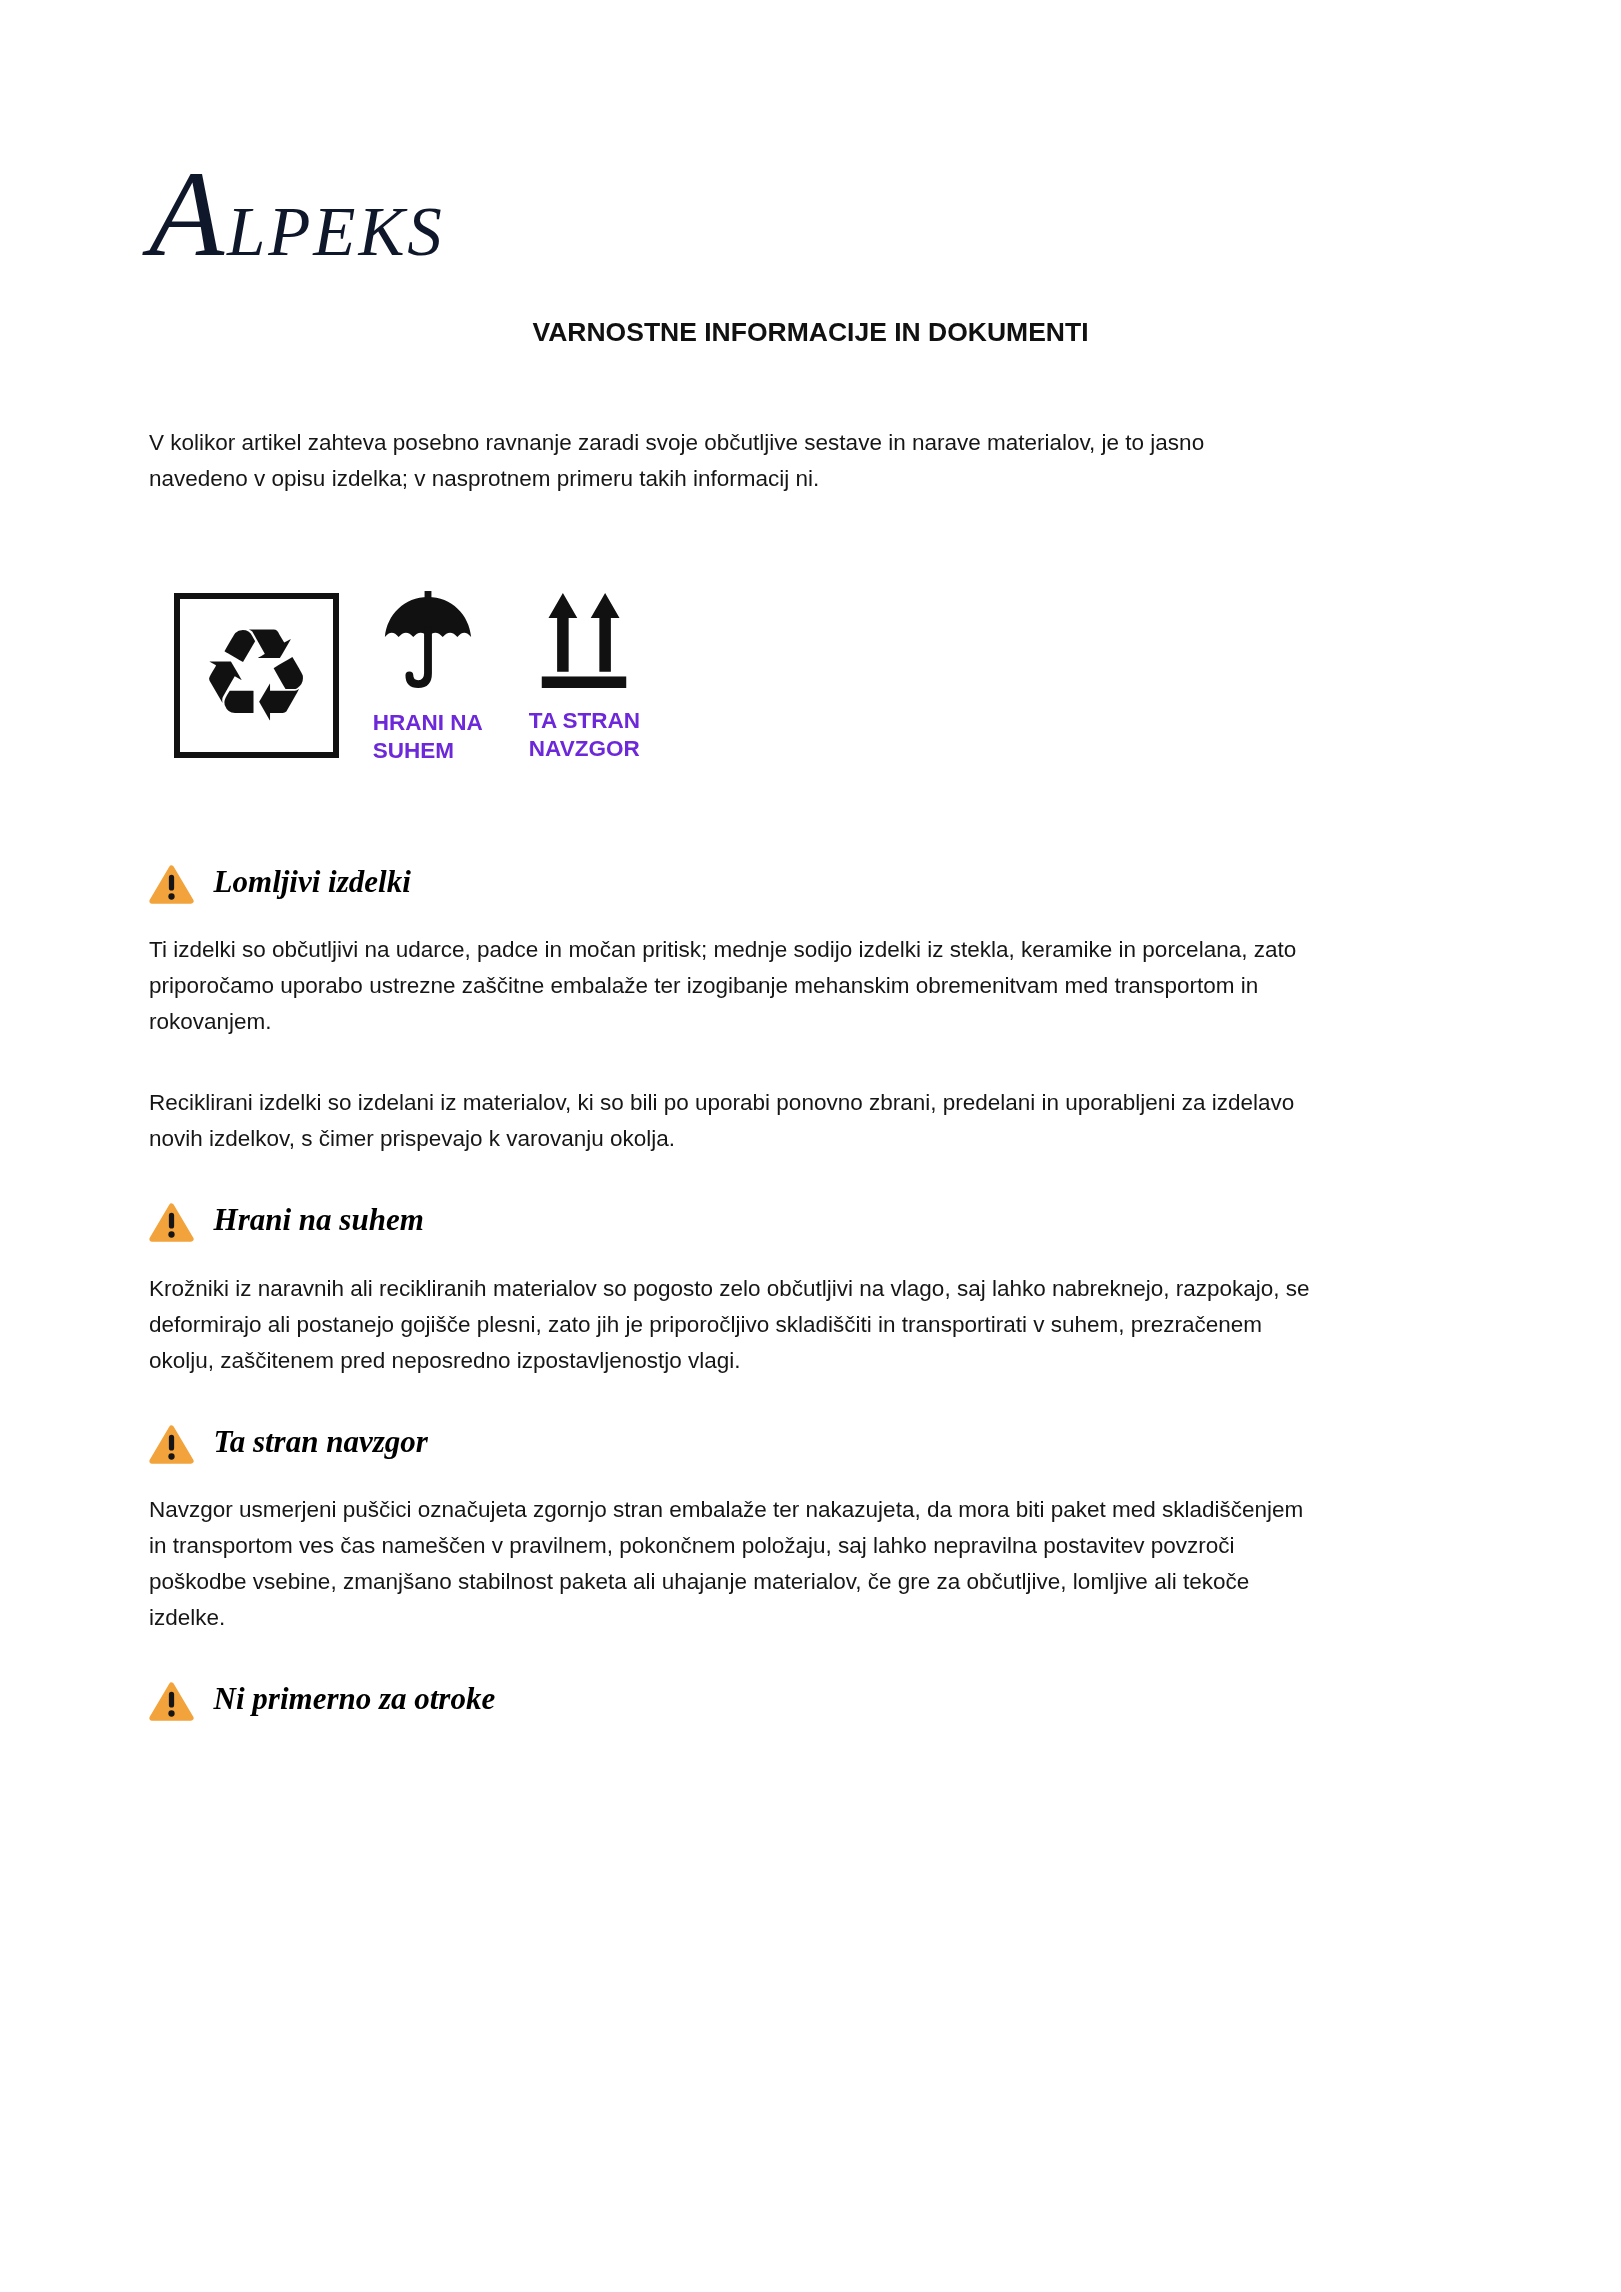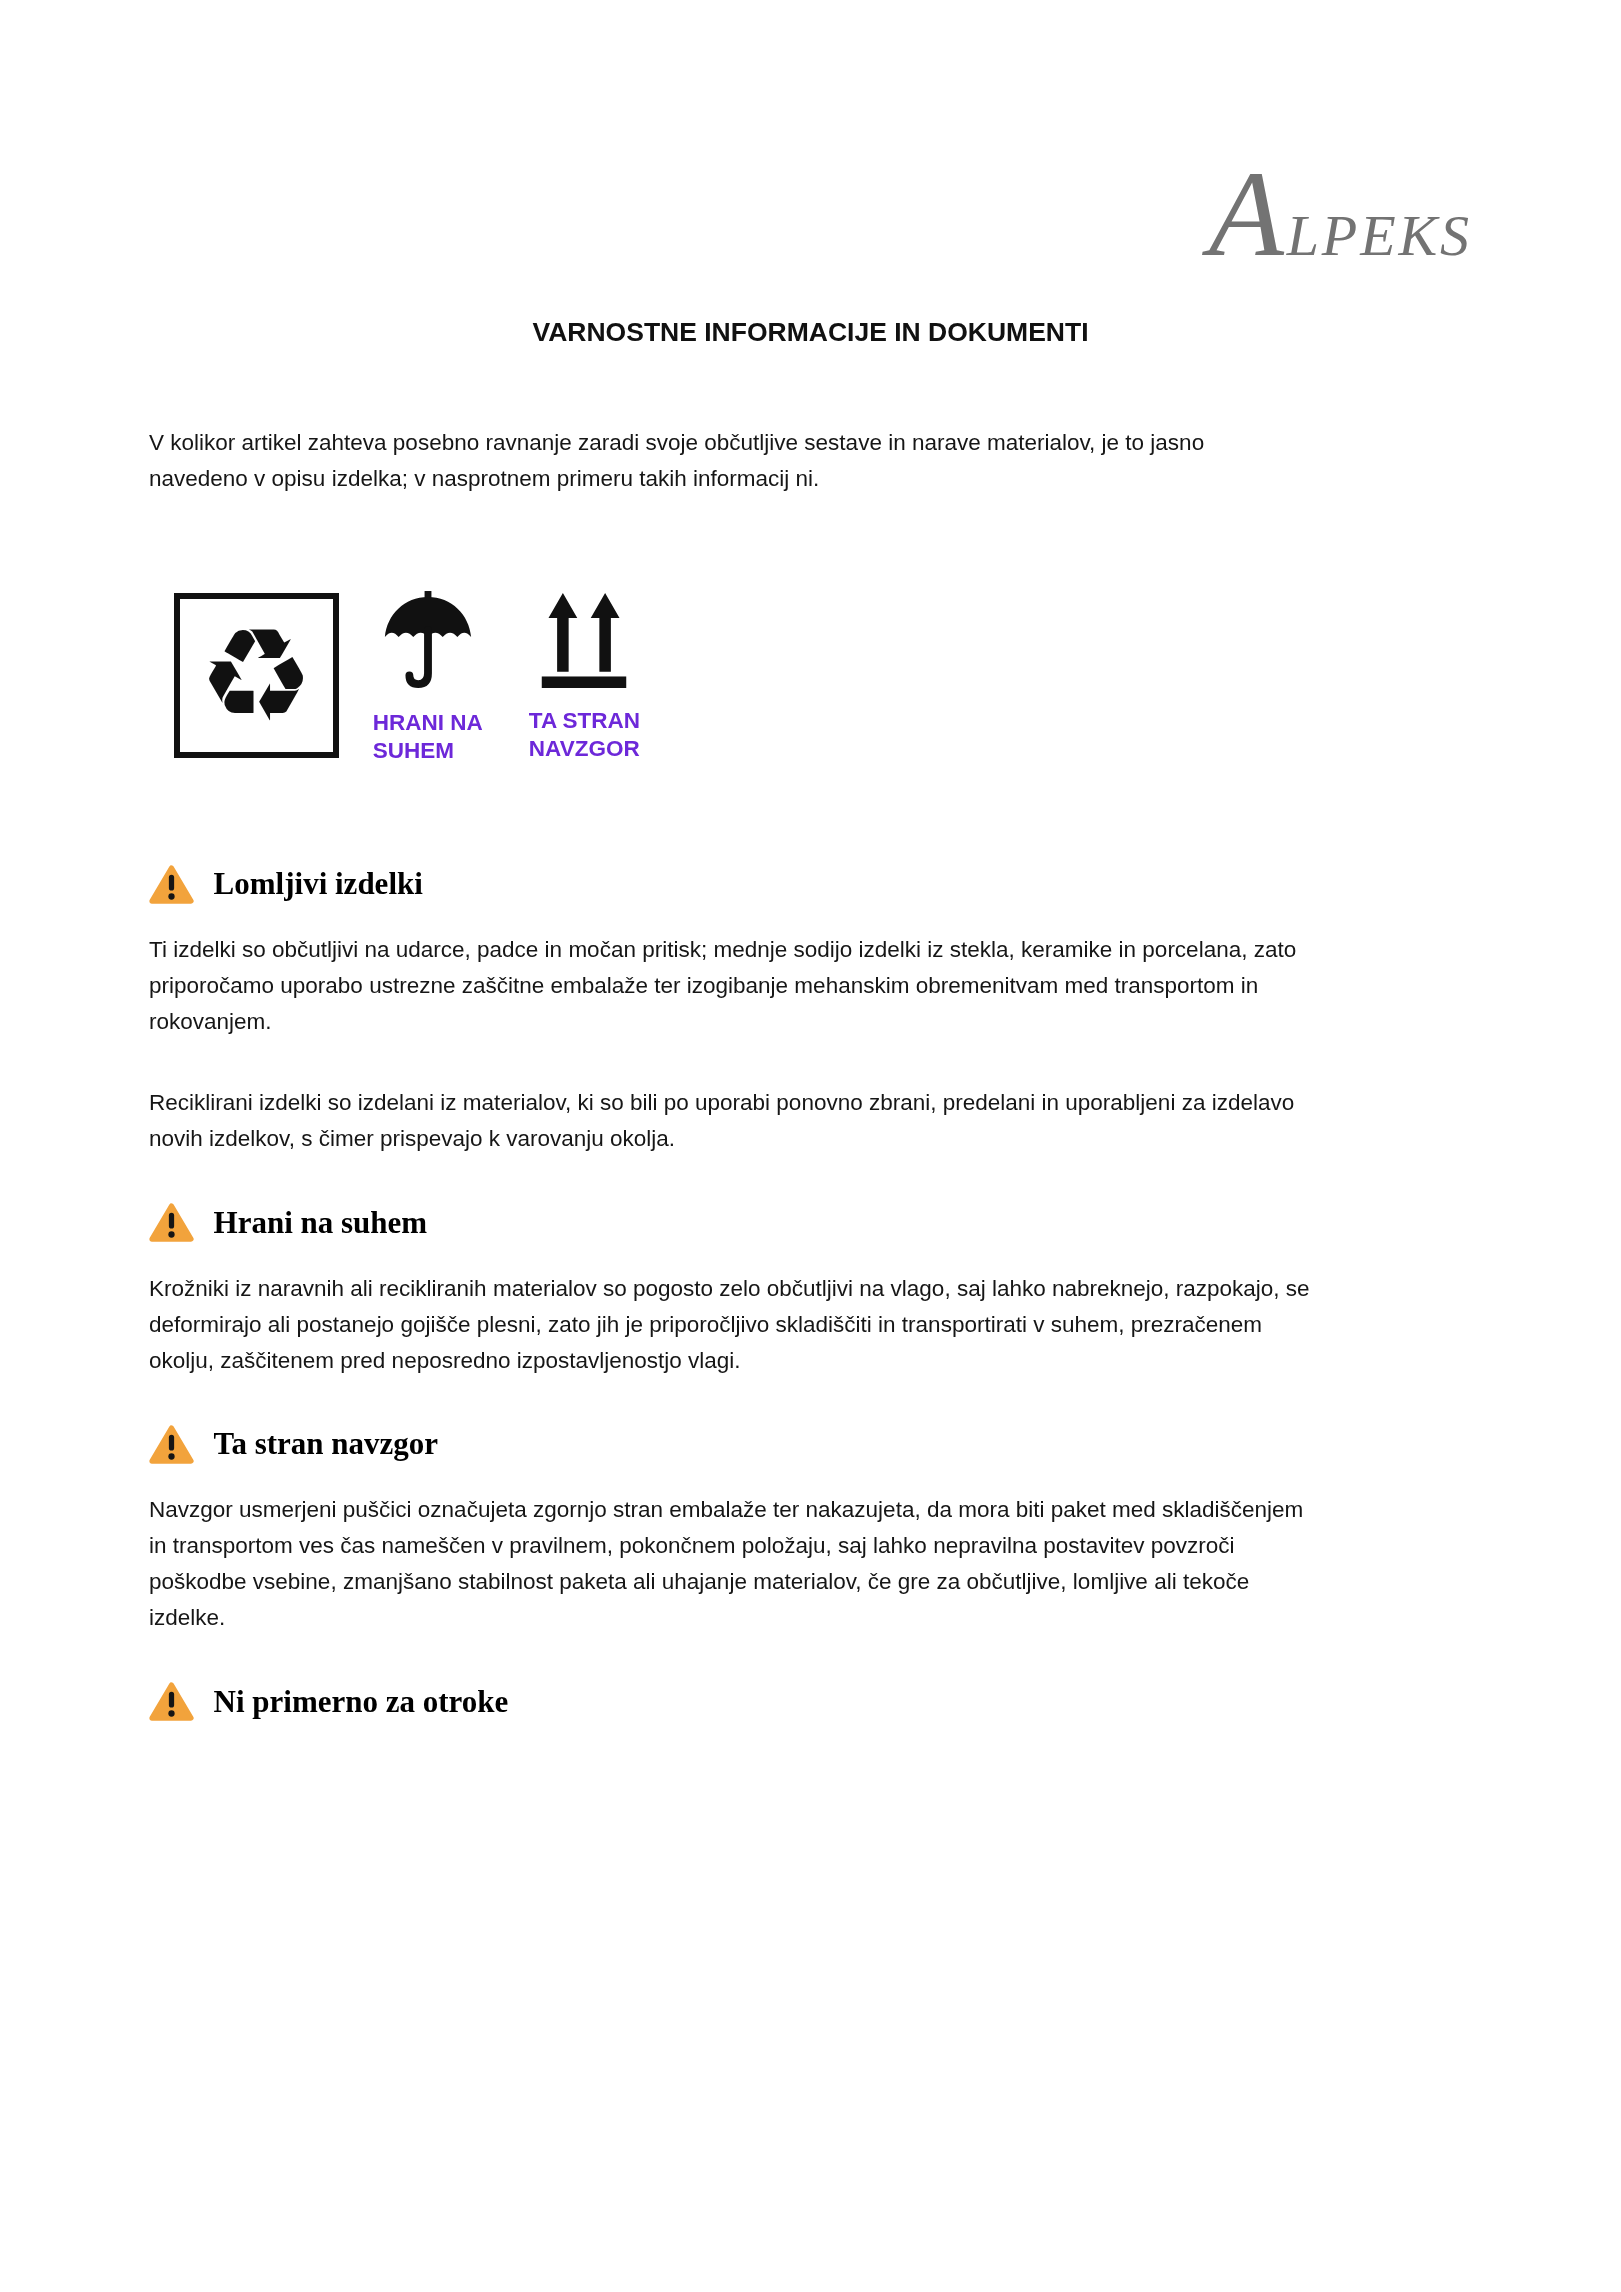--- a/index.html
+++ b/index.html
@@ -8,25 +8,25 @@
     width: 1621px;
     min-height: 2293px;
     background: #ffffff;
     padding: 143px 149px 78px 149px;
     font-family: "Liberation Sans", sans-serif;
     color: #161616;
   }
 
   
   .logo {
-    text-align: right;
+    text-align: left;
     font-family: "Liberation Serif", serif;
     font-style: italic;
-    color: #737373;
-    font-size: 58px;
+    color: #0f172a;
+    font-size: 69px;
     line-height: 1.15;
     letter-spacing: 2.9px;
   }
   .logo::first-letter { font-size: 123px; }
 
   
   .doc-title {
     text-align: center;
     font-size: 26.5px;
     font-weight: bold;
@@ -73,21 +73,21 @@
   .recycle-glyph {
     font-family: "DejaVu Sans", sans-serif;
     font-size: 129px;
     line-height: 1;
     color: #111;
   }
 
   
   .section { margin-top: 45px; }
   .section.first { margin-top: 100px; }
-  .section-heading { display: flex; align-items: center; gap: 19.6px; }
+  .section-heading { display: flex; align-items: flex-start; gap: 19.6px; font-style: italic; }
   .section-title {
     font-family: "Liberation Serif", serif;
     font-weight: bold;
     font-size: 31px;
     color: #000;
   }
   .section-body {
     margin-top: 27.4px;
     font-size: 22.5px;
     line-height: 36px;

